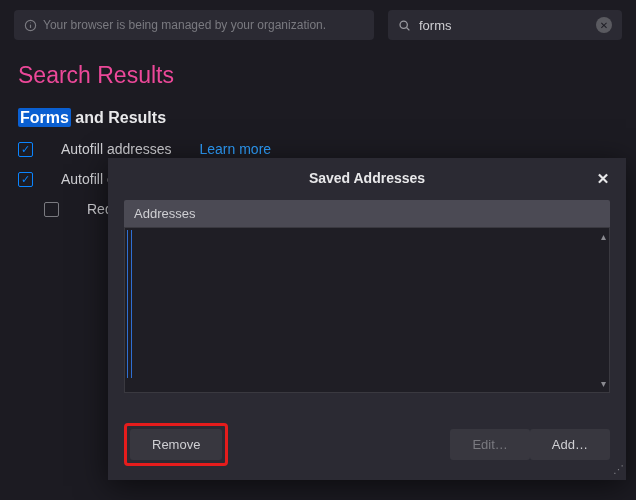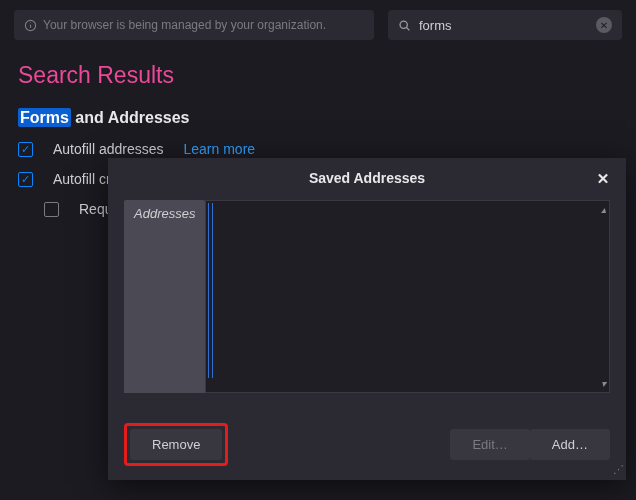--- a/index.html
+++ b/index.html
@@ -71,21 +71,21 @@
   }
   .highlight {
     background: #0a5fd1;
     color: #fff;
     padding: 1px 2px;
     border-radius: 2px;
   }
   .pref-row {
     display: flex;
     align-items: center;
-    gap: 20px;
+    gap: 28px;
     font-size: 14px;
     color: #cfcfd3;
     margin-bottom: 14px;
   }
   .checkbox {
     width: 15px; height: 15px;
     border: 1px solid #7a7a80;
     border-radius: 2px;
     display: flex; align-items: center; justify-content: center;
     flex-shrink: 0;
@@ -137,22 +137,21 @@
     width: 22px; height: 22px;
     display: flex; align-items: center; justify-content: center;
     color: #e8e8ea;
     font-size: 15px;
     cursor: pointer;
   }
   .modal-body {
     flex: 1;
     padding: 0 16px 16px 16px;
     display: flex;
-    flex-direction: row;
-    font-style: italic;
+    flex-direction: column;
   }
   .list-header {
     background: #4b4a54;
     color: #cfcfd3;
     font-size: 13px;
     padding: 6px 10px;
     border-radius: 2px 2px 0 0;
   }
   .list-box {
     flex: 1;
@@ -230,21 +229,21 @@
     </svg>
     <span>forms</span>
     <span class="clear">✕</span>
   </div>
 </div>
 
 <div class="heading">Search Results</div>
 
 <div class="section">
   <div class="section-title">
-    <span class="highlight">Forms</span><span> and Addresses</span>
+    <span class="highlight">Forms</span><span> and Results</span>
   </div>
 
   <div class="pref-row">
     <span class="checkbox checked"></span>
     <span>Autofill addresses</span>
     <span class="link">Learn more</span>
   </div>
 
   <div class="pref-row">
     <span class="checkbox checked"></span>

